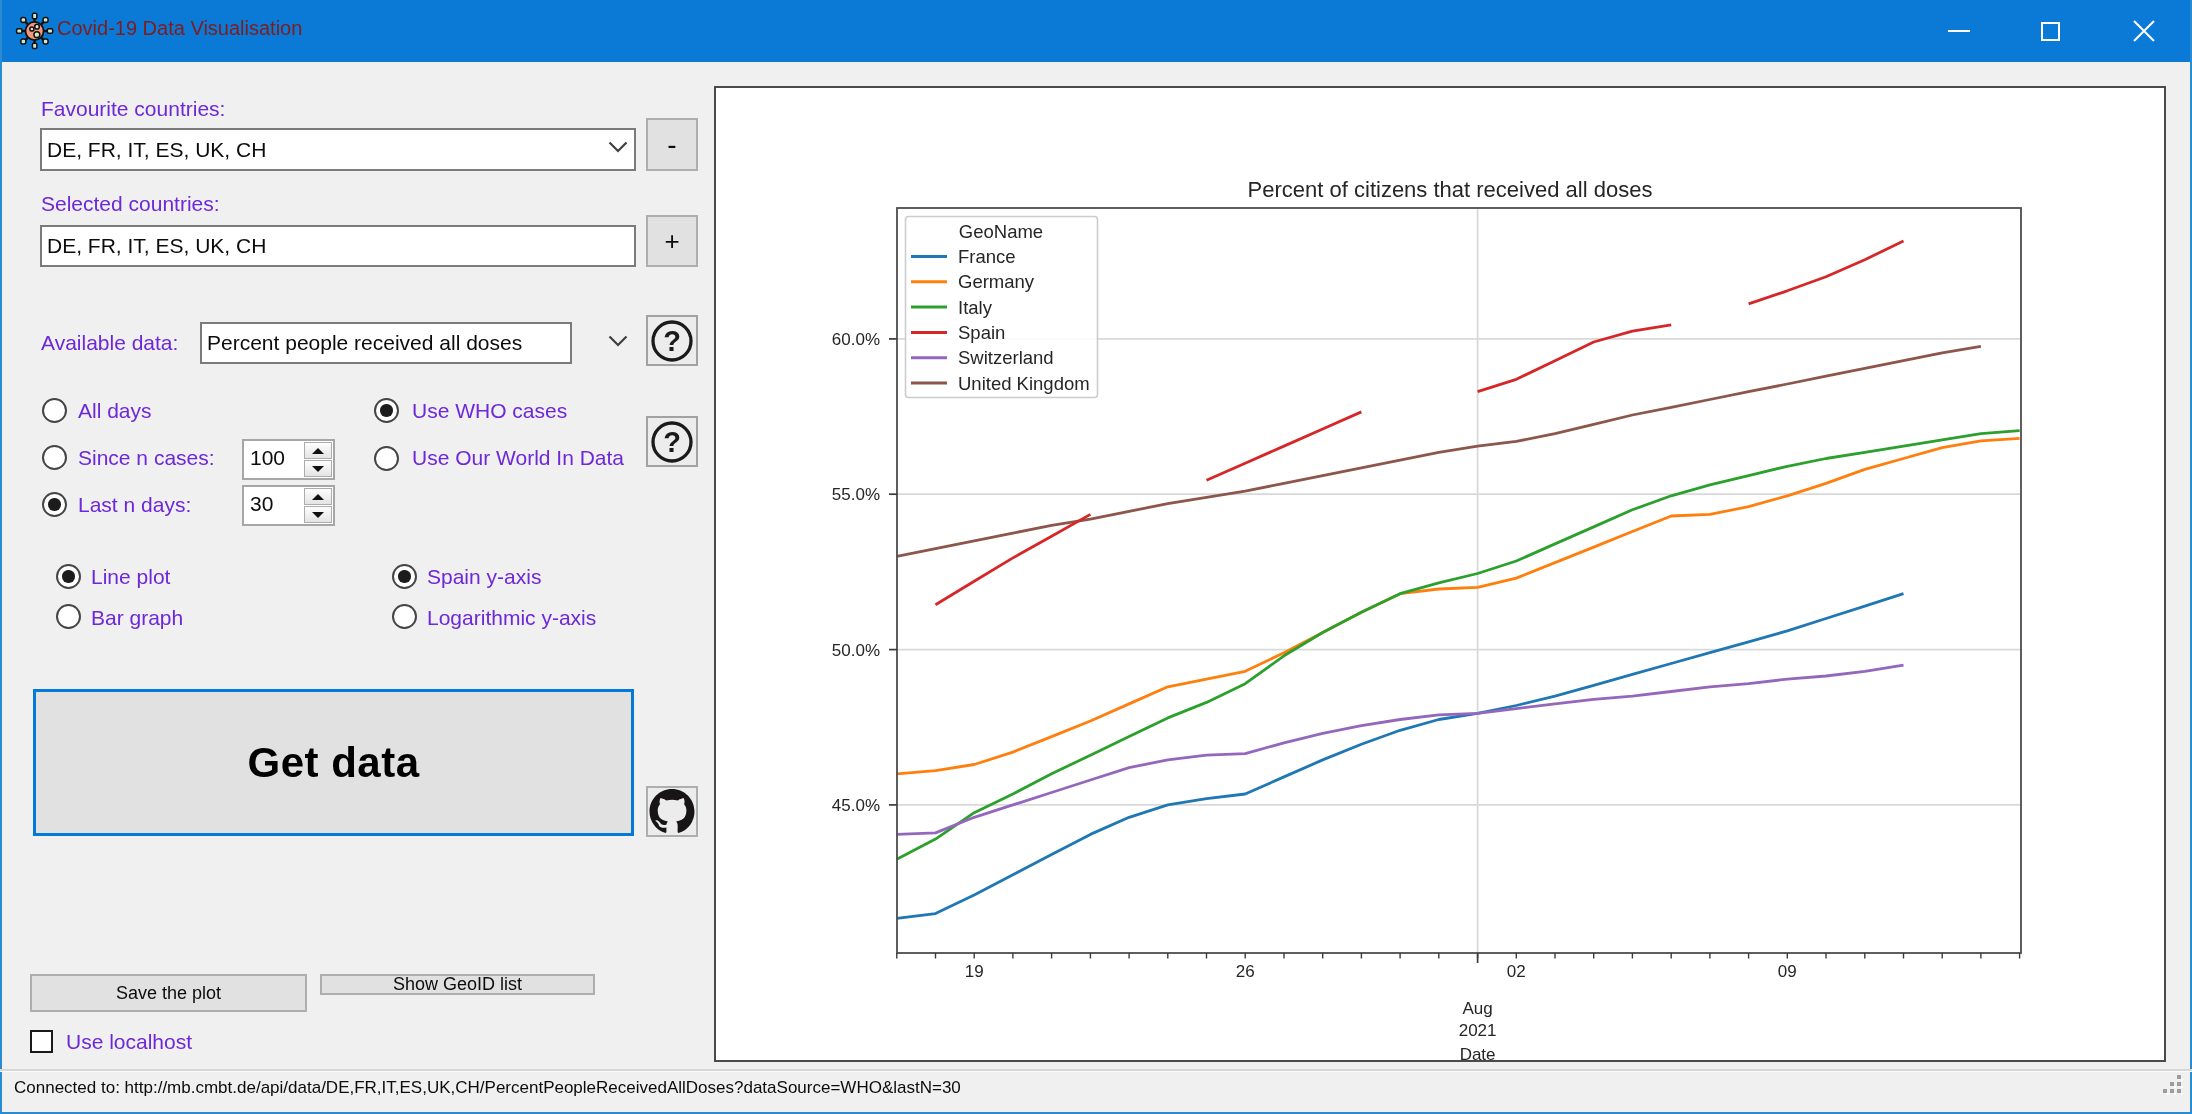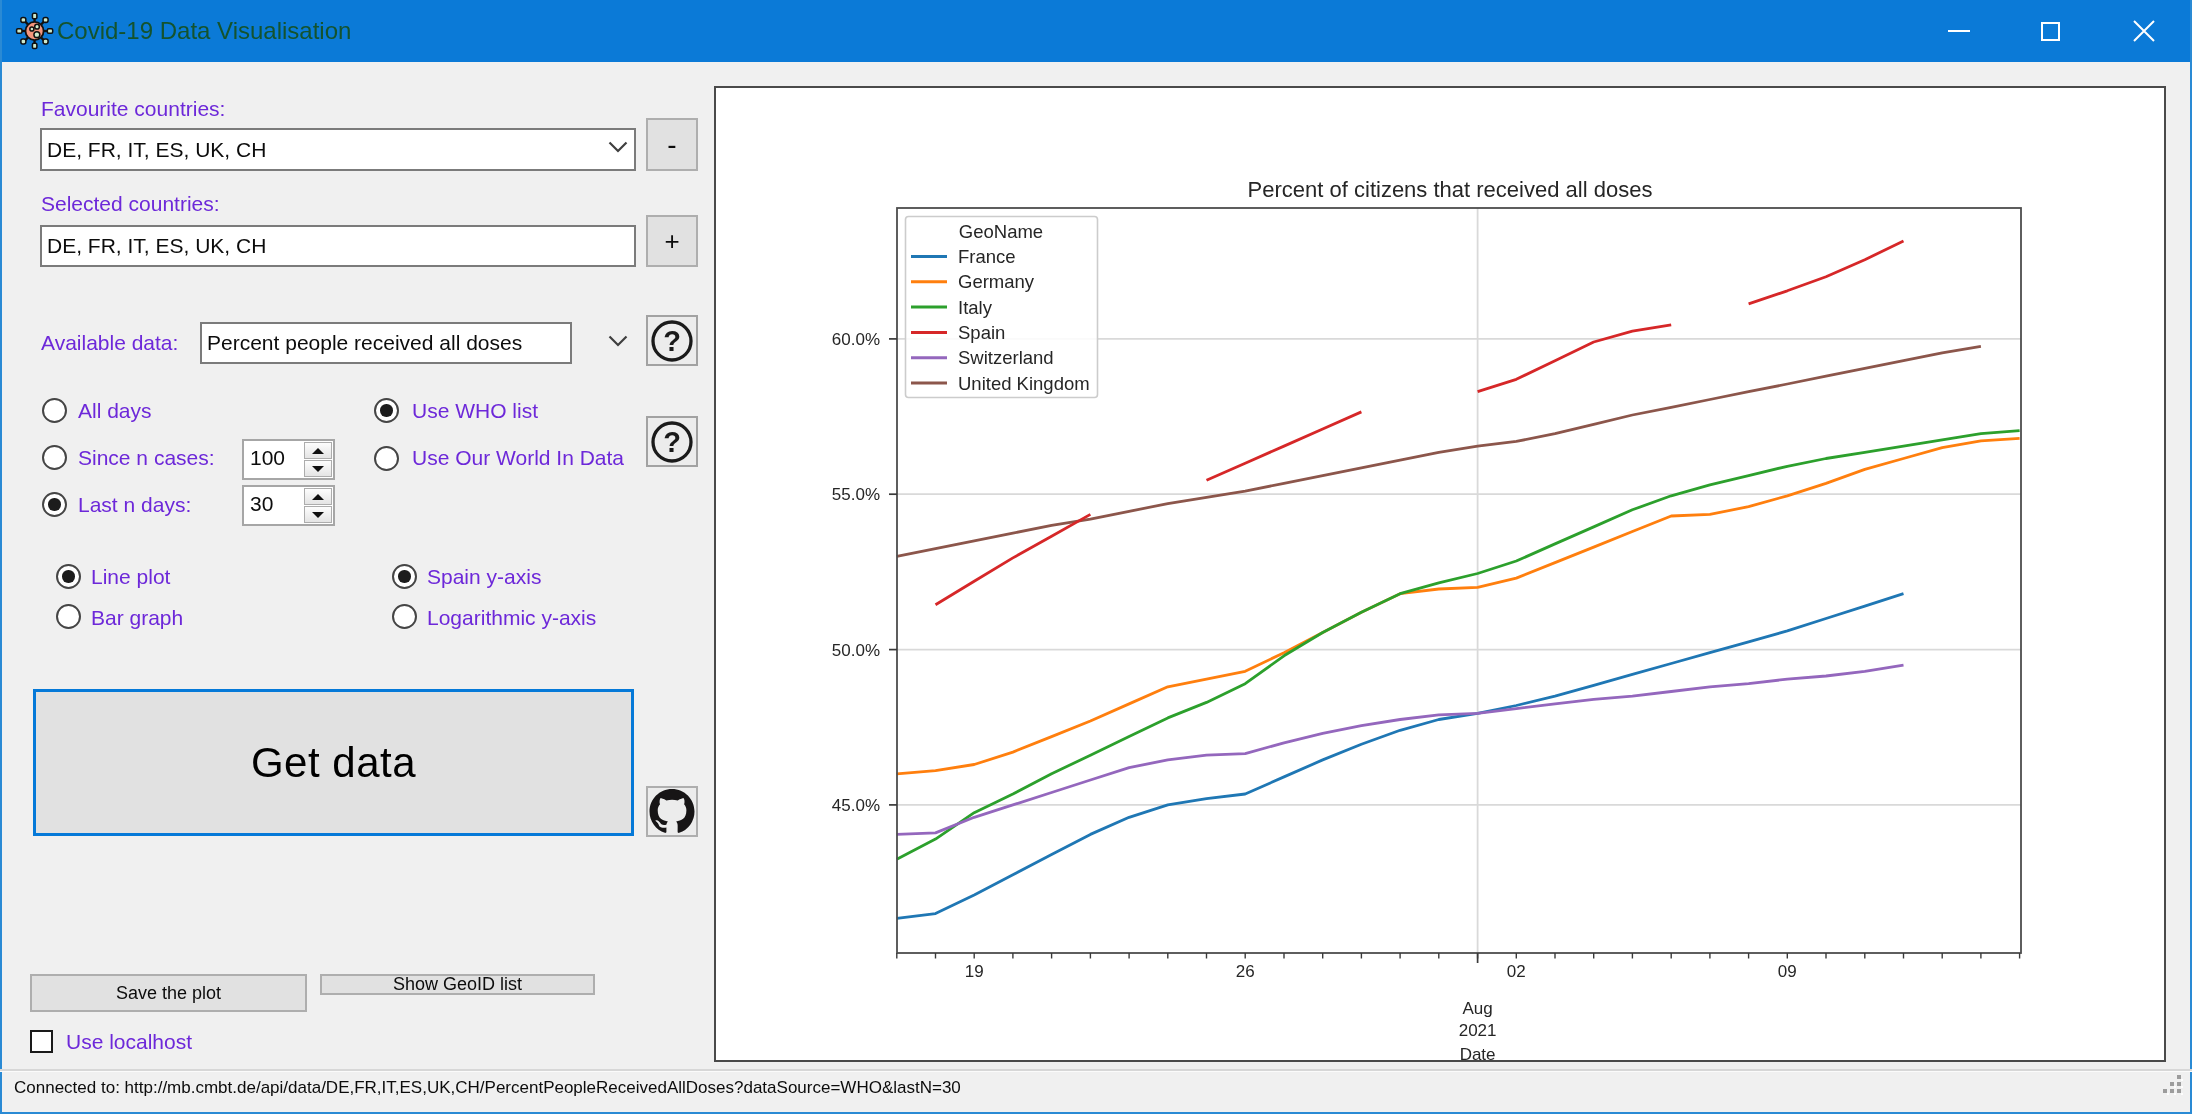--- a/index.html
+++ b/index.html
@@ -40,21 +40,21 @@
 <rect x="6.6" y="7.2" width="5.6" height="5.6" rx="2.2"></rect>
 <rect x="31.6" y="7.2" width="5.6" height="5.6" rx="2.2"></rect>
 <rect x="6.6" y="31.4" width="5.6" height="5.6" rx="2.2"></rect>
 <rect x="31.6" y="31.4" width="5.6" height="5.6" rx="2.2"></rect>
 <circle cx="19" cy="20.2" r="2.3"></circle>
 <circle cx="24.8" cy="17.6" r="2.6"></circle>
 <circle cx="24.6" cy="26.6" r="3.3"></circle>
 </g>
     </g>
   </svg>
-<div style="position:absolute;left:57px;top:17px;font-size:24px;color:#14532d">Covid-19 Data Visualisation</div>
+<div style="position:absolute;left:57px;top:17px;font-size:20px;color:#7f1d1d">Covid-19 Data Visualisation</div>
 <div style="position:absolute;left:1948px;top:30px;width:22px;height:2px;background:#fff"></div>
 <div style="position:absolute;left:2041px;top:22px;width:19px;height:19px;border:2px solid #fff"></div>
 <svg style="position:absolute;left:2133px;top:20px" width="22" height="22" viewBox="0 0 22 22">
     <path d="M1 1 L21 21 M21 1 L1 21" stroke="#fff" stroke-width="2"></path>
   </svg>
 
 <div style="position:absolute;left:0;top:0;width:2px;height:1114px;background:#2a8ad4"></div>
 <div style="position:absolute;right:0;top:0;width:2px;height:1114px;background:#2a8ad4"></div>
 <div style="position:absolute;left:0;bottom:0;width:2192px;height:2px;background:#2a8ad4"></div>
 
@@ -91,21 +91,21 @@
 <div class="lbl" style="left:78px;top:399px">All days</div>
 <span class="radio" style="left:42px;top:445px"></span>
 <div class="lbl" style="left:78px;top:446px">Since n cases:</div>
 <span class="radio" style="left:42px;top:492px">
     <span class="rdot"></span>
   </span>
 <div class="lbl" style="left:78px;top:493px">Last n days:</div>
 <span class="radio" style="left:374px;top:398px">
     <span class="rdot"></span>
   </span>
-<div class="lbl" style="left:412px;top:399px">Use WHO list</div>
+<div class="lbl" style="left:412px;top:399px">Use WHO cases</div>
 <span class="radio" style="left:374px;top:446px"></span>
 <div class="lbl" style="left:412px;top:446px">Use Our World In Data</div>
 <span class="radio" style="left:56px;top:564px">
     <span class="rdot"></span>
   </span>
 <div class="lbl" style="left:91px;top:565px">Line plot</div>
 <span class="radio" style="left:56px;top:604px"></span>
 <div class="lbl" style="left:91px;top:606px">Bar graph</div>
 <span class="radio" style="left:392px;top:564px">
     <span class="rdot"></span>
@@ -126,21 +126,21 @@
 <div class="spin" style="left:242px;top:485px">
   <span class="spinval">30</span>
   <span class="spbtn" style="top:1px">
       <i class="tri-up"></i>
     </span>
   <span class="spbtn" style="bottom:1px">
       <i class="tri-dn"></i>
     </span>
 </div>
 
-<div style="position:absolute;left:33px;top:689px;width:601px;height:147px;background:#e1e1e1;border:3px solid #0579d8;display:flex;align-items:center;justify-content:center;font-size:42px;font-weight:normal;color:#000;letter-spacing:0.5px">Get data</div>
+<div style="position:absolute;left:33px;top:689px;width:601px;height:147px;background:#e1e1e1;border:3px solid #0579d8;display:flex;align-items:center;justify-content:center;font-size:42px;font-weight:bold;color:#000;letter-spacing:0.5px">Get data</div>
 
 <div class="btn" style="left:646px;top:786px;width:52px;height:51px;background:#ececec"></div>
 <svg style="position:absolute;left:649px;top:789px" width="46" height="45" viewBox="0 0 16 16">
     <path fill="#171516" fill-rule="evenodd" d="M8 0C3.58 0 0 3.58 0 8c0 3.54 2.29 6.53 5.47 7.59.4.07.55-.17.55-.38 0-.19-.01-.82-.01-1.49-2.01.37-2.53-.49-2.69-.94-.09-.23-.48-.94-.82-1.13-.28-.15-.68-.52-.01-.53.63-.01 1.08.58 1.23.82.72 1.21 1.87.87 2.33.66.07-.52.28-.87.51-1.07-1.78-.2-3.64-.89-3.64-3.95 0-.87.31-1.59.82-2.15-.08-.2-.36-1.02.08-2.12 0 0 .67-.21 2.2.82.64-.18 1.32-.27 2-.27s1.36.09 2 .27c1.53-1.04 2.2-.82 2.2-.82.44 1.1.16 1.92.08 2.12.51.56.82 1.27.82 2.15 0 3.07-1.87 3.75-3.65 3.95.29.25.54.73.54 1.48 0 1.07-.01 1.93-.01 2.2 0 .21.15.46.55.38A8.01 8.01 0 0 0 16 8c0-4.42-3.58-8-8-8z"></path>
   </svg>
 
 <div class="btn" style="left:30px;top:974px;width:277px;height:38px">Save the plot</div>
 <div class="btn" style="left:320px;top:974px;width:275px;height:21px">Show GeoID list</div>
 
 <div style="position:absolute;left:30px;top:1030px;width:23px;height:23px;background:#fff;border:2px solid #1a1a1a"></div>

